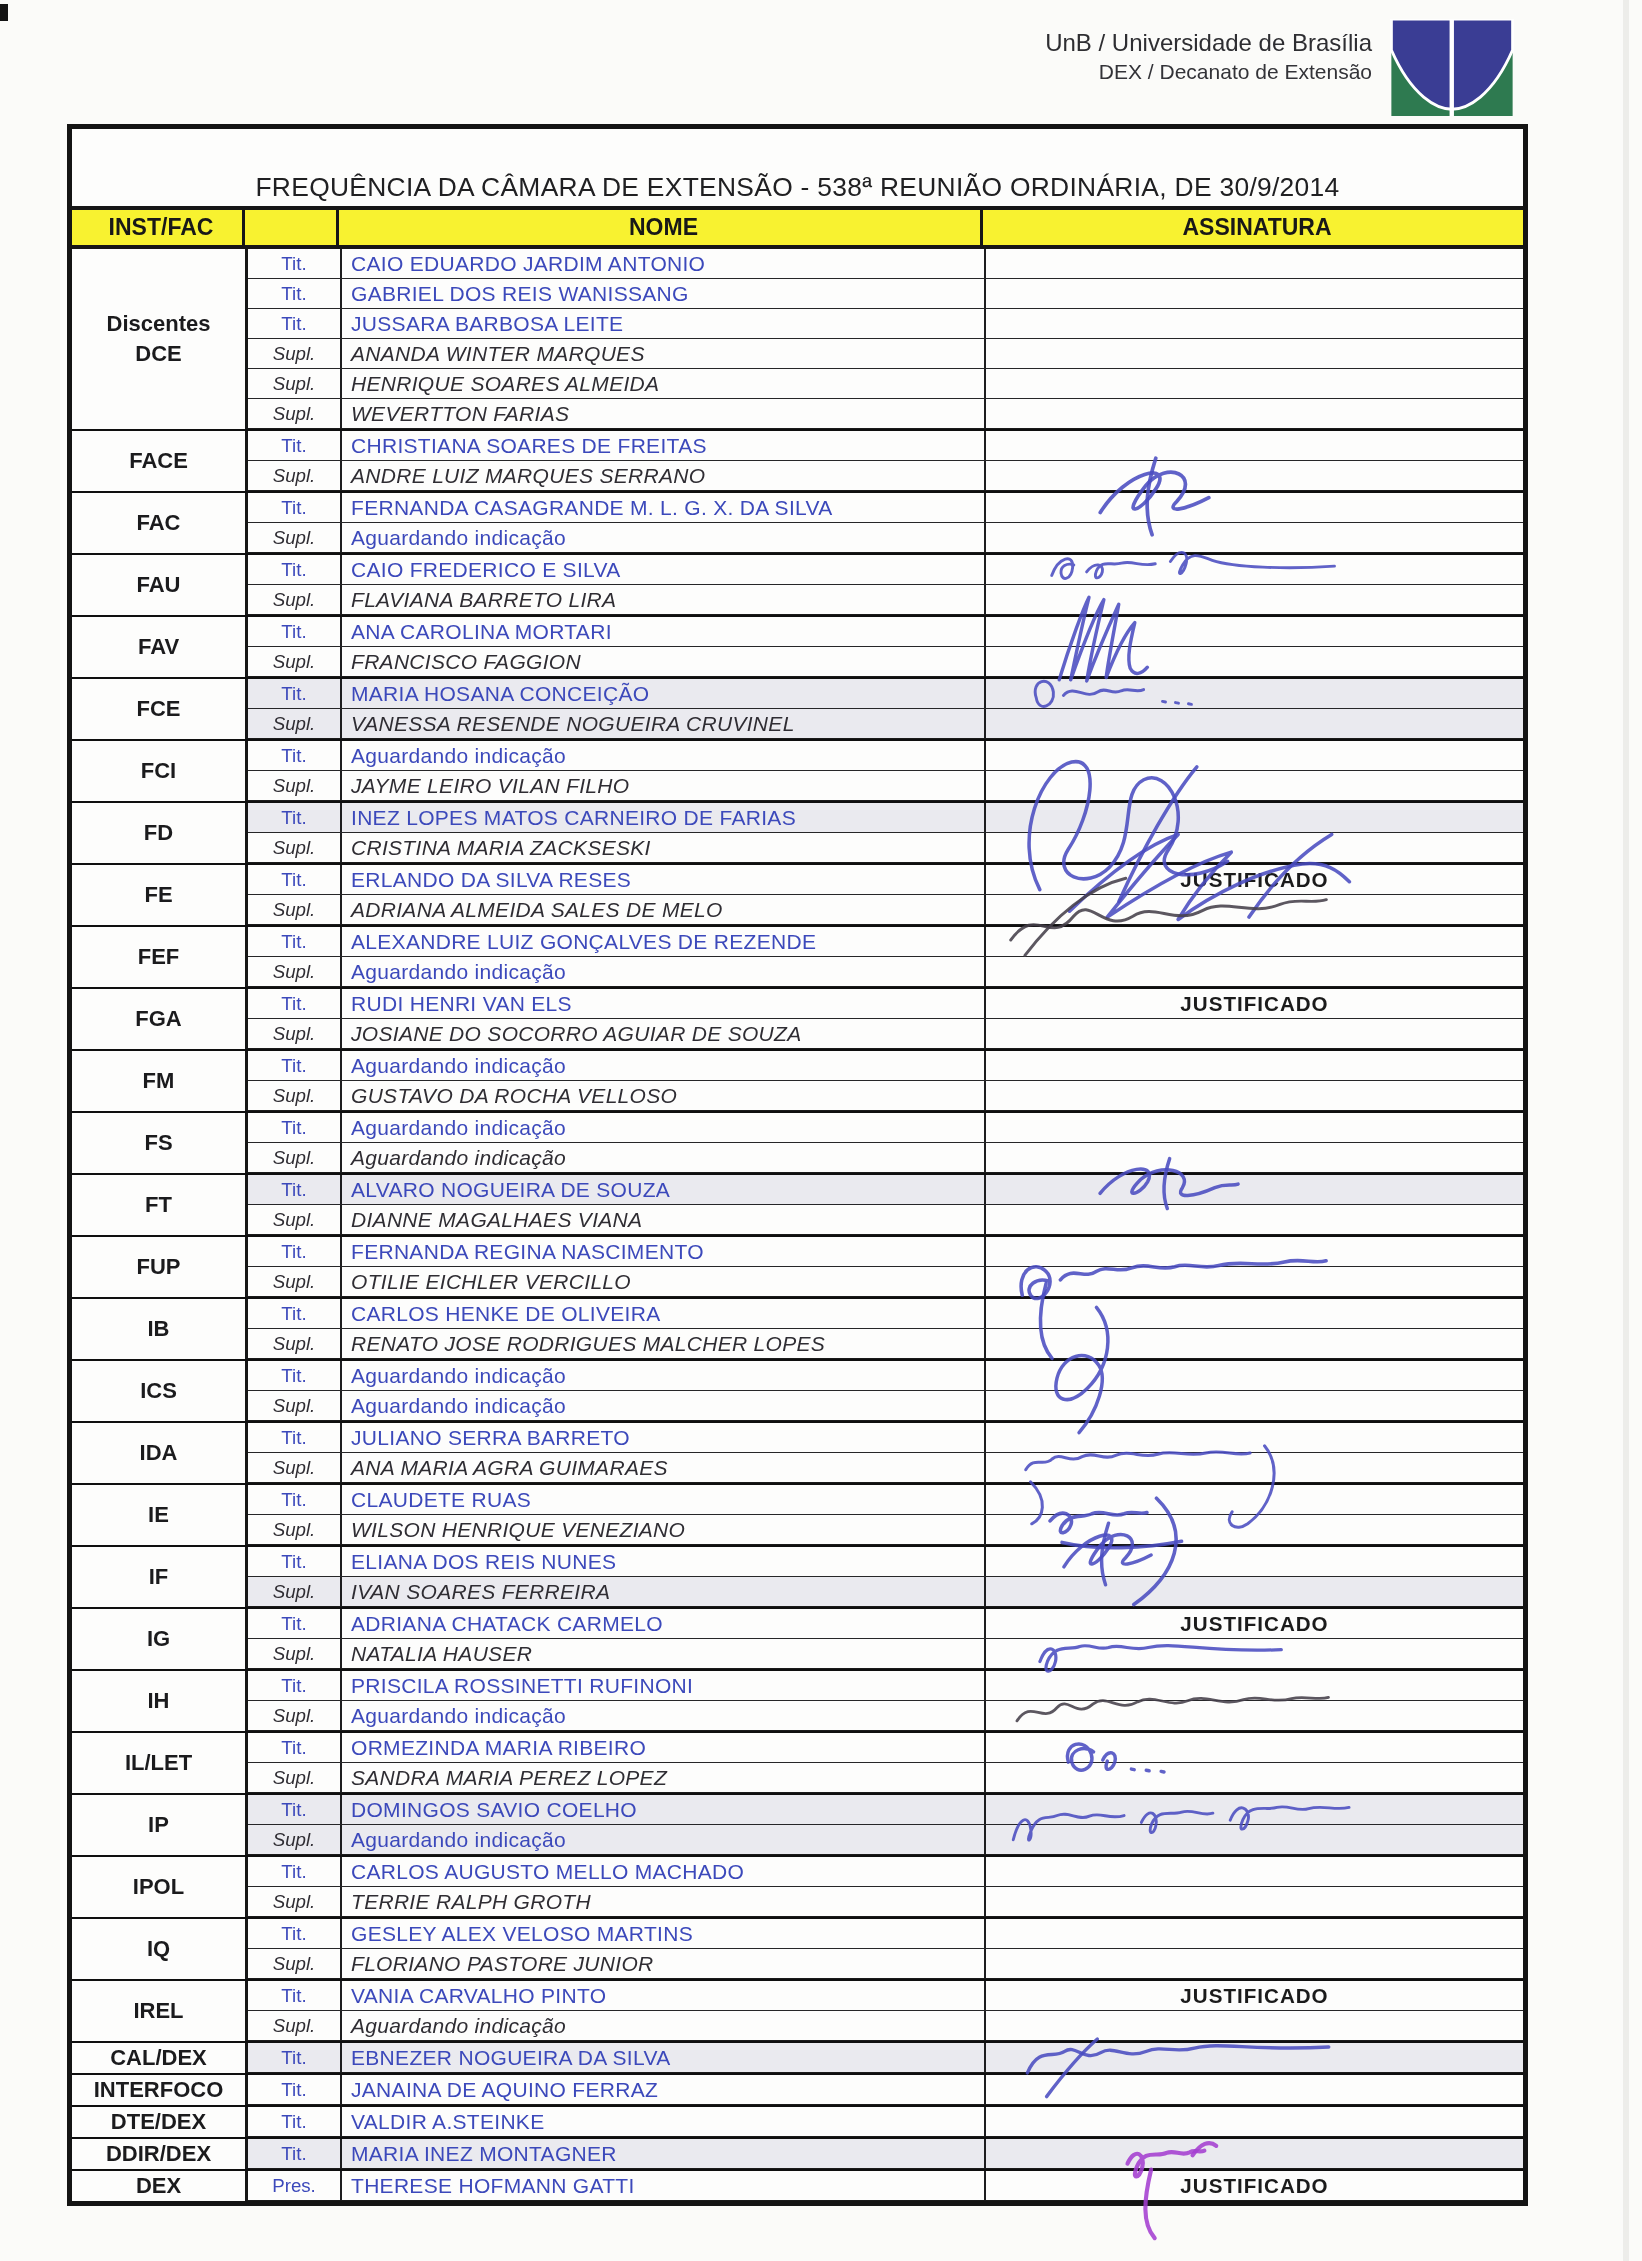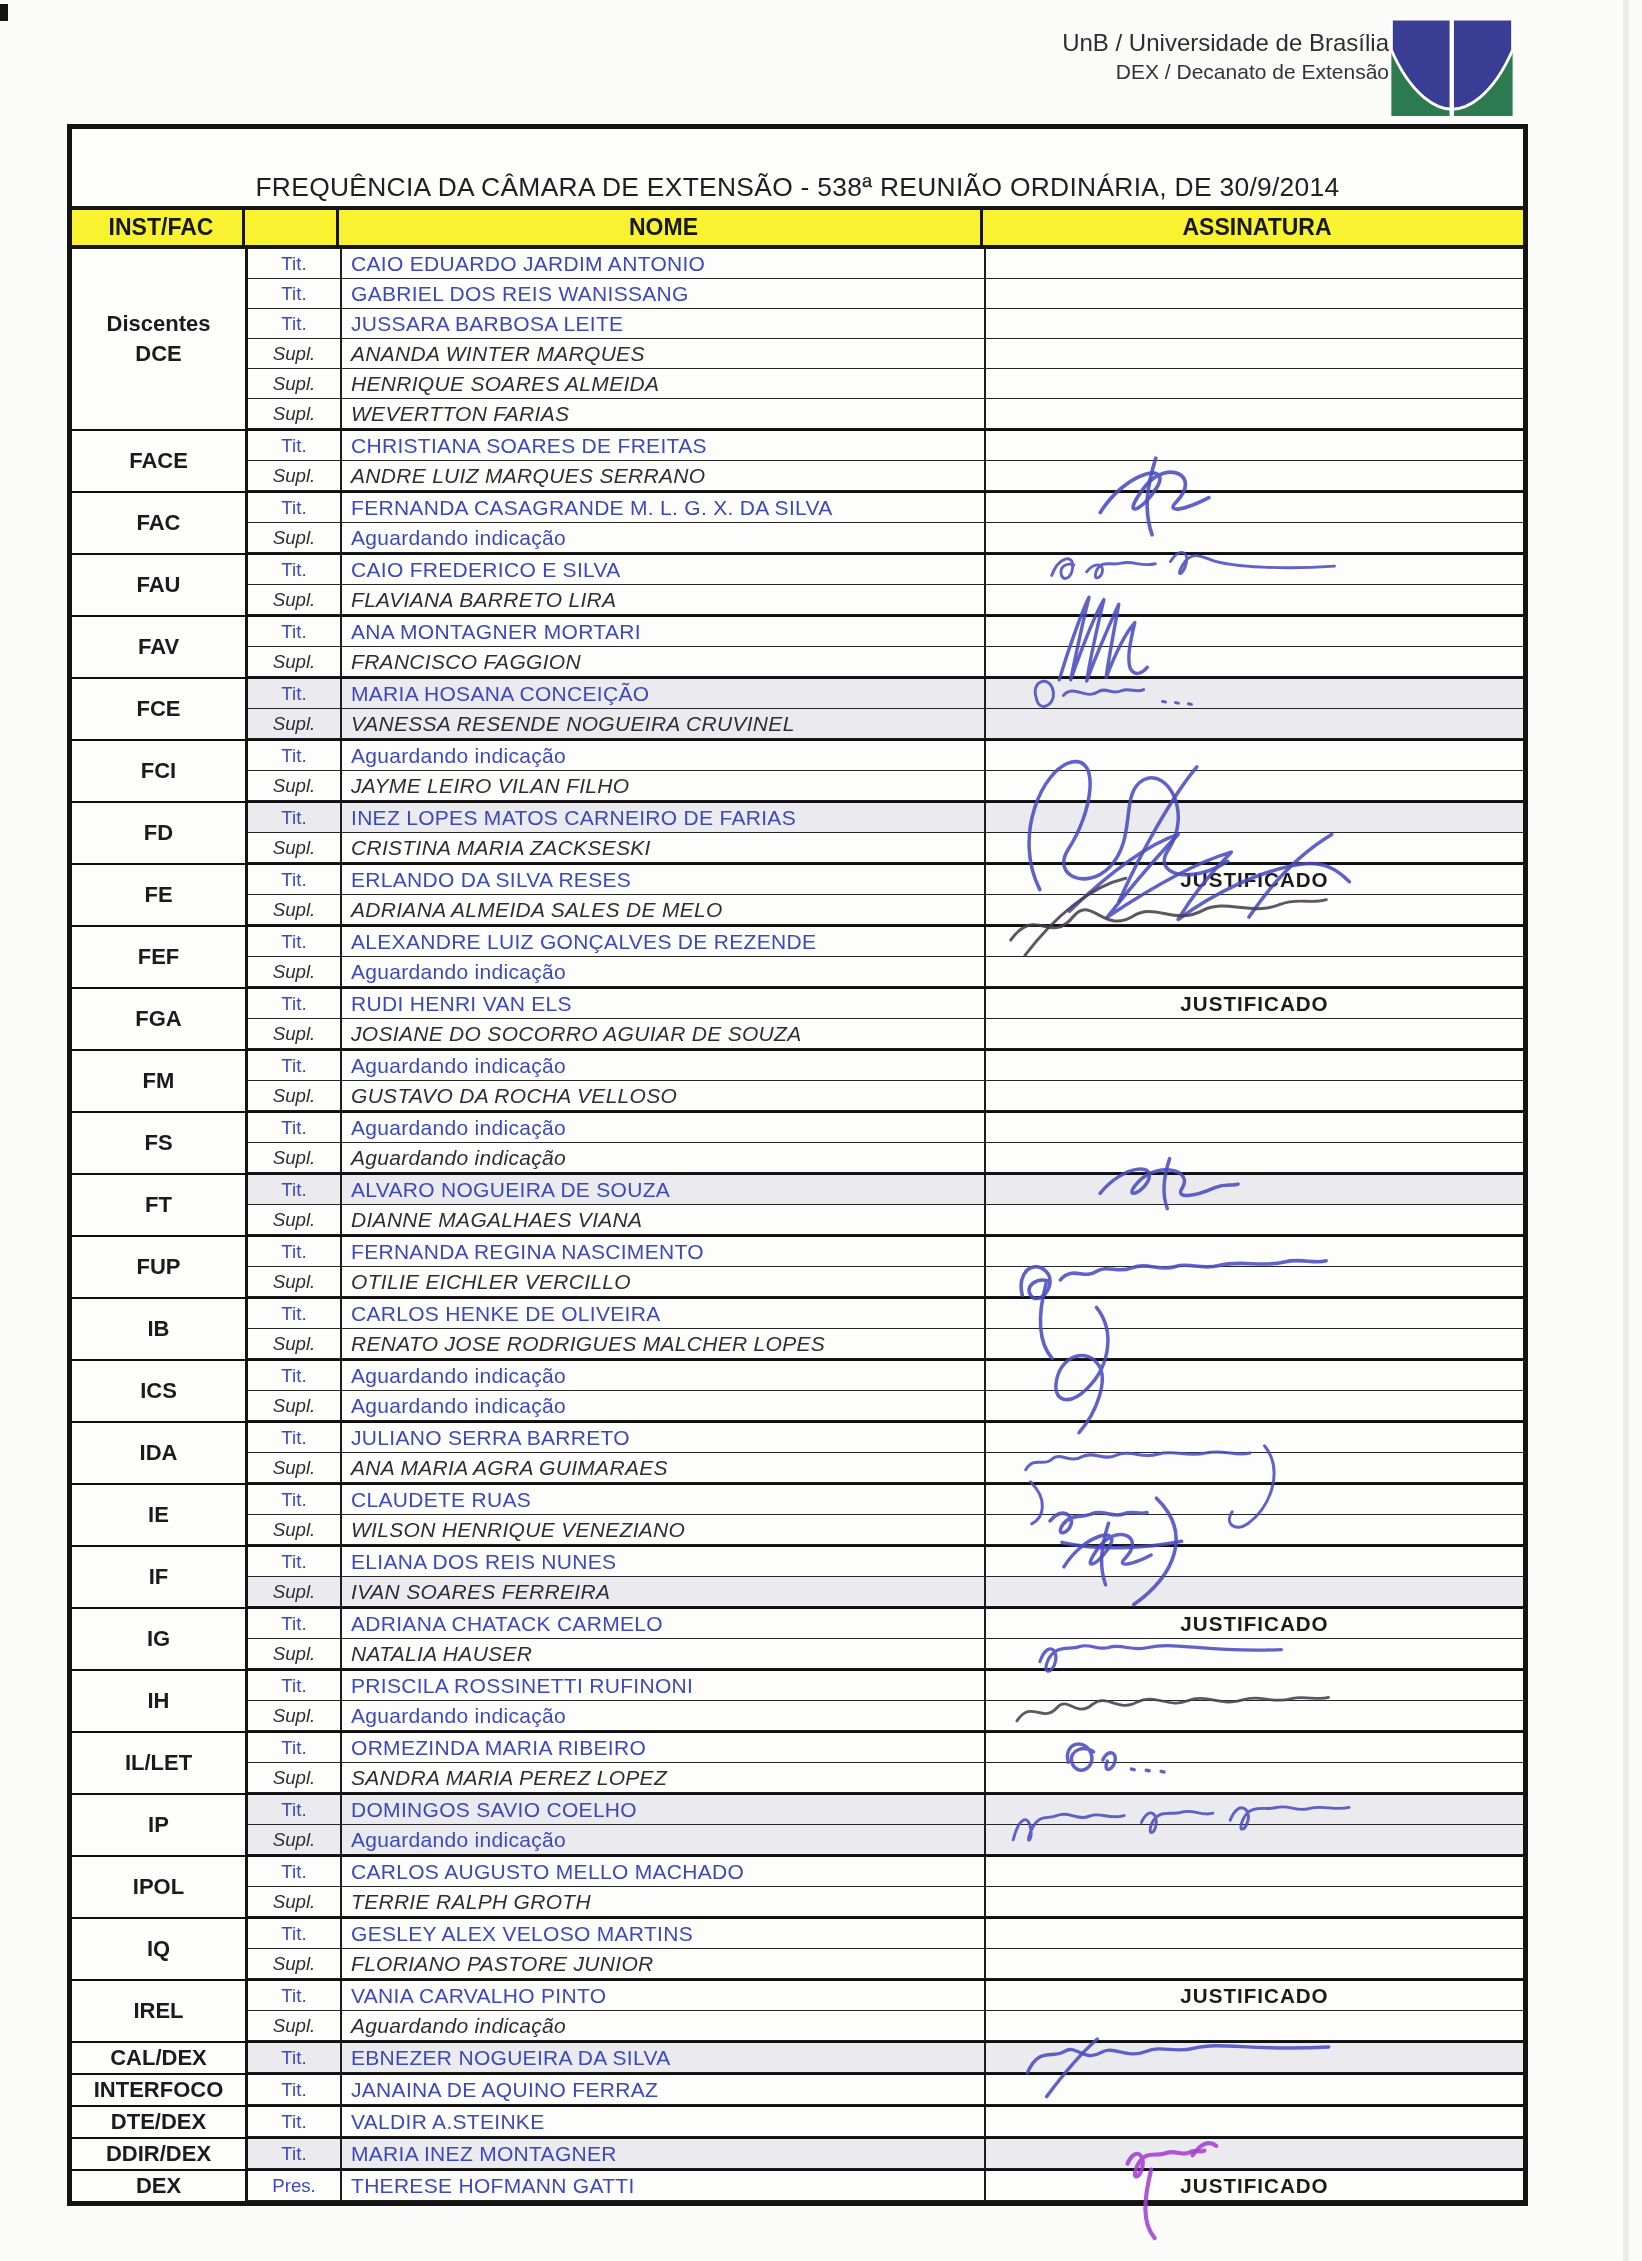--- a/index.html
+++ b/index.html
@@ -1,21 +1,21 @@
 <!DOCTYPE html>
 <html style="font-size:10.3px"><head>
 <meta charset="utf-8">
 <style>
   html,body{margin:0;padding:0;background:#d9d9d9;}
   .sheet{position:relative;width:1643px;height:2261px;background:#fbfbf9;overflow:hidden;
          font-family:"Liberation Sans",sans-serif;color:#1c1c1c;}
   .scan-mark{position:absolute;left:0;top:3.9px;width:8.4px;height:17.4px;background:#141414;}
   .edge{position:absolute;right:14px;top:0;width:5.8px;height:100%;background:#ededea;}
   
-  .org{position:absolute;top:28px;right:254px;text-align:right;}
+  .org{position:absolute;top:28px;right:271px;text-align:right;}
   .org1{font-size:24px;color:#2e2e32;line-height:1.25;}
   .org2{font-size:21px;color:#333338;line-height:1.3;}
   .logo{position:absolute;top:19.3px;right:124px;width:134px;height:97px;}
   
   .tbl{position:absolute;left:67px;top:124px;width:1451px;border:5.2px solid #141414;
        background:#fdfdfc;box-sizing:content-box;}
   .trow{height:37px;border-bottom:4.5px solid #161616;display:flex;align-items:center;
         justify-content:center;font-size:26.4px;letter-spacing:0.3px;color:#202022;margin-top:40px;}
   .hrow{height:35px;border-bottom:4.5px solid #161616;display:flex;background:#f8f230;}
   .hc{display:flex;align-items:center;justify-content:center;font-weight:bold;
@@ -172,21 +172,21 @@
   </div>
           </div>
   </div>
         <div class="group">
     <div class="inst-cell">
             <div class="inst-line">FAV</div>
           </div>
     <div class="members">
             <div class="m-row">
     <div class="role role-tit">Tit.</div>
-    <div class="name ink-blue">ANA MONTAGNER MORTARI</div>
+    <div class="name ink-blue">ANA CAROLINA MORTARI</div>
     <div class="sig">
                 <svg viewBox="0 0 220 170" style="width: 126px; height: 102px; left: 48px; top: -30px;">
                   <path d="M44 158 C64 92 86 34 96 14 C82 70 72 120 64 158 C86 96 110 38 122 18 C108 76 98 124 92 160 C114 100 138 48 148 26 C138 82 130 122 126 154 C142 112 160 76 176 58 C168 92 162 120 168 138 C175 152 188 148 198 136" fill="none" stroke="#4a4cc0" stroke-width="6" stroke-linecap="round" stroke-linejoin="round" opacity="0.88"></path>
                 </svg>
               </div>
   </div>
             <div class="m-row">
     <div class="role role-supl">Supl.</div>
     <div class="name ink-dark it">FRANCISCO FAGGION</div>
     <div class="sig"></div>

